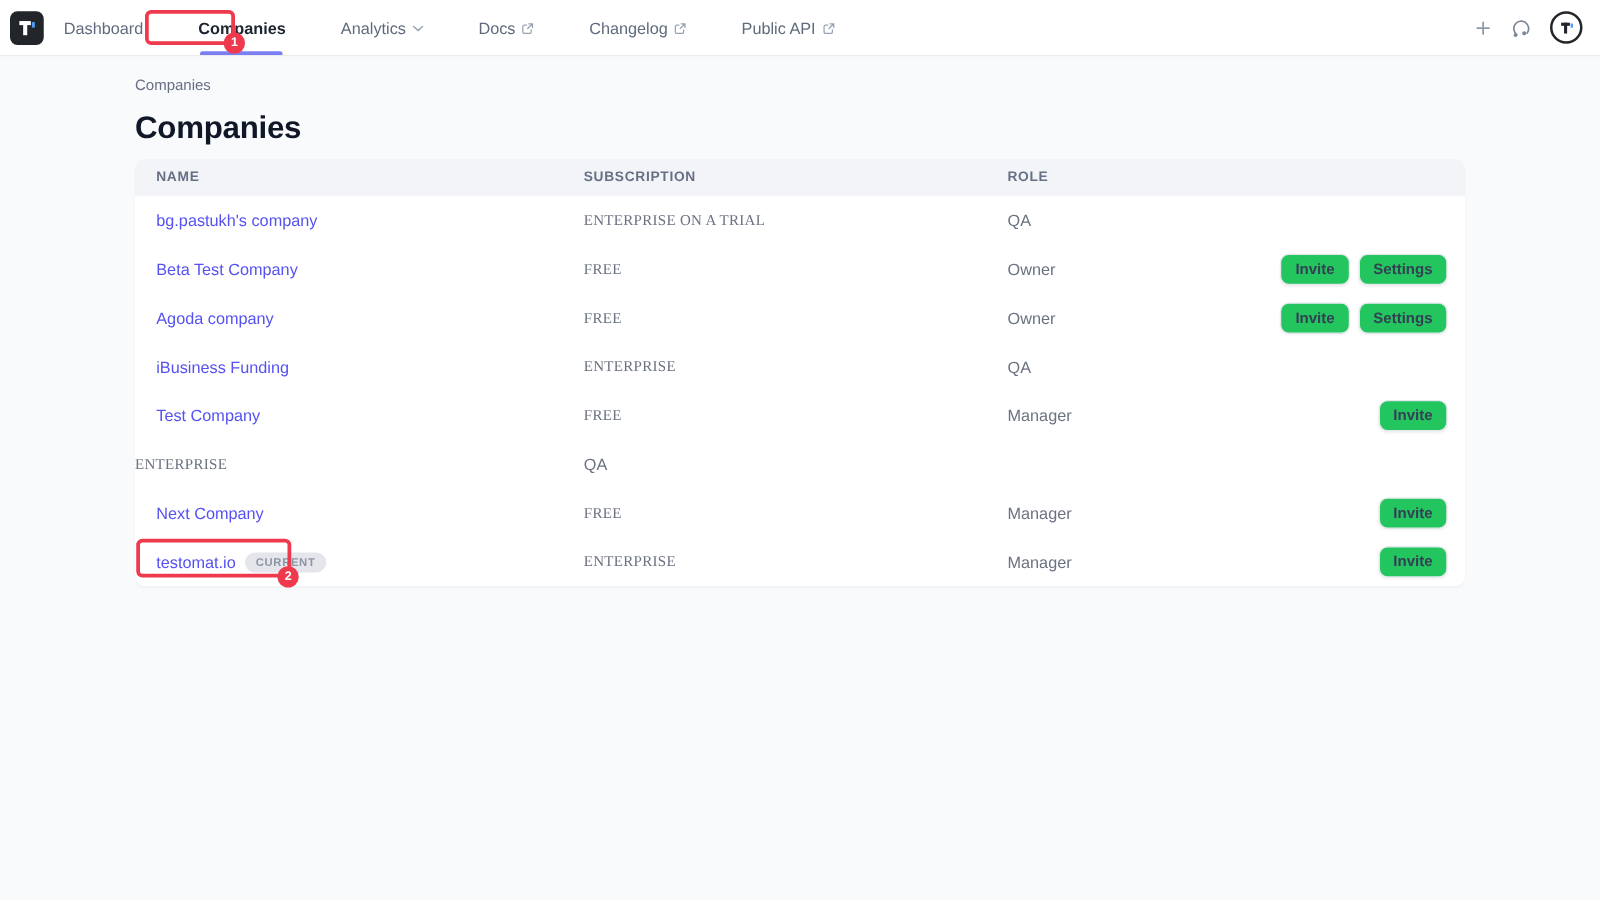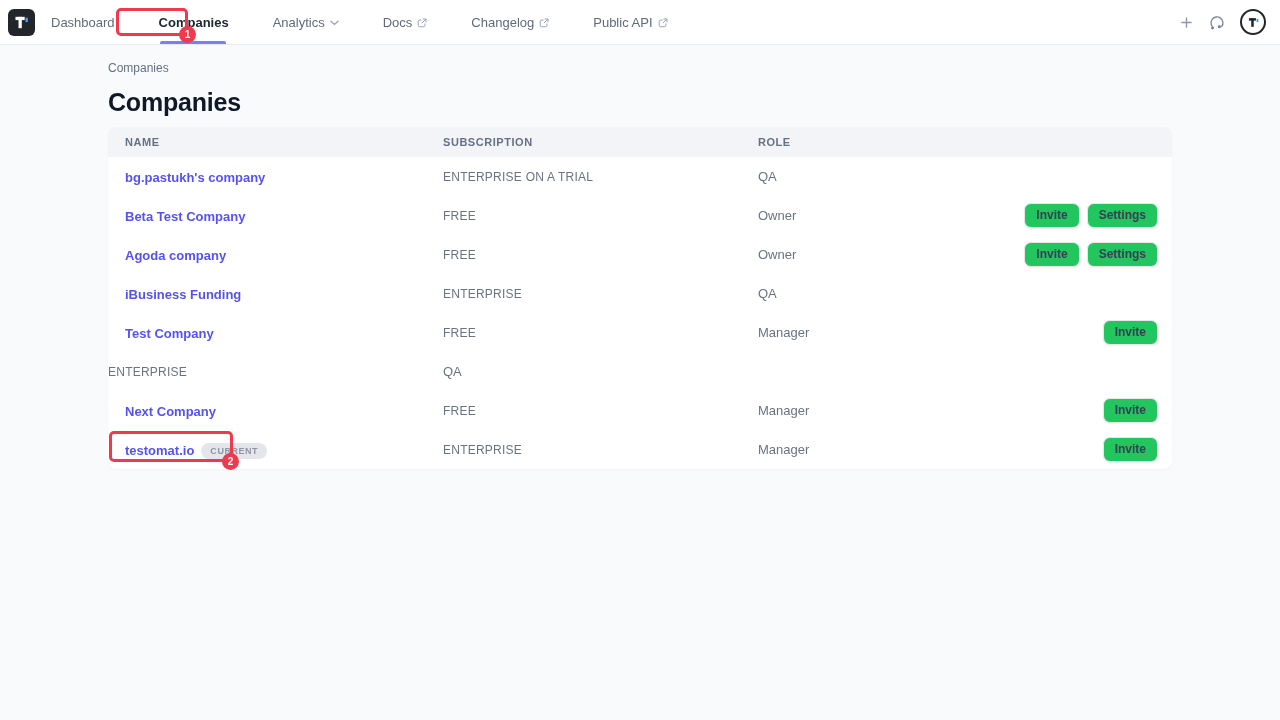--- a/index.html
+++ b/index.html
@@ -40,29 +40,29 @@
   }
   
   .main { padding:0 108px; }
   .breadcrumb { margin-top:16px; font-size:12px; color:#667084; line-height:15px; }
   .page-title { margin-top:12px; font-size:25px; line-height:28px; font-weight:700; color:#101828; letter-spacing:-0.2px; }
   
   .card {
     margin-top:11px; background:#ffffff; border-radius:8px; overflow:hidden;
     box-shadow:0 1px 2px rgba(16,24,40,0.04);
   }
-  .thead, .trow { display:grid; grid-template-columns:335px 315px 1fr auto; align-items:center; }
+  .thead, .trow { display:grid; grid-template-columns:335px 315px 1fr auto; align-items:center;gap:24px; }
   .thead { height:30px; background:#f2f4f7; }
   .th {
     font-size:11px; font-weight:700; color:#667085; letter-spacing:0.05em; text-transform:uppercase;
   }
   .th:first-child, .cell.name { padding-left:17px; }
   .trow { height:39px; }
-  .cell.name a { color:#5552f0; font-size:13px; font-weight:700; text-decoration:none; cursor:pointer; }
-  .cell.sub { font-size:12px; color:#6b7280; letter-spacing:0.02em; text-transform:uppercase; }
+  .cell.name a { color:#5552f0; font-size:13px; font-weight:400; text-decoration:none; cursor:pointer; }
+  .cell.sub { font-size:12px; color:#6b7280; letter-spacing:0.02em; text-transform:uppercase;font-family:Liberation Serif, serif; }
   .cell.role { font-size:13px; color:#6b7280; }
   .cell.actions { display:flex; justify-content:flex-end; gap:7px; padding-right:14px; }
   .badge-current {
     display:inline-block; margin-left:7px; background:#e4e6eb; color:#8d95a5;
     font-size:9px; font-weight:700; letter-spacing:0.06em; text-transform:uppercase;
     padding:3px 9px; border-radius:10px; vertical-align:1px;
   }
   .btn {
     font-family:"Liberation Sans", sans-serif; font-size:12px; font-weight:700; color:#344054;
     background:#22c55e; border:1px solid #e4e7ec; border-radius:7px; padding:5px 11px;

